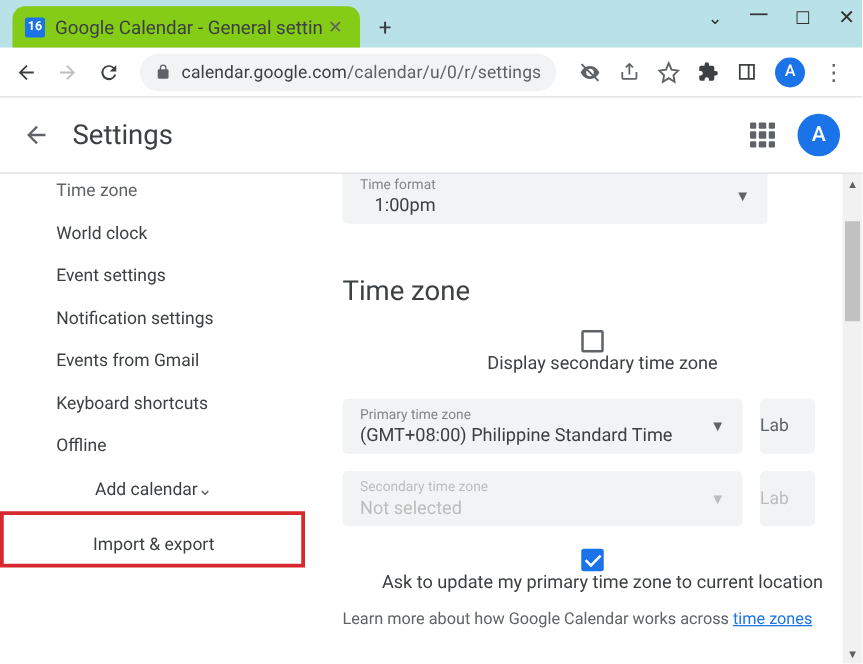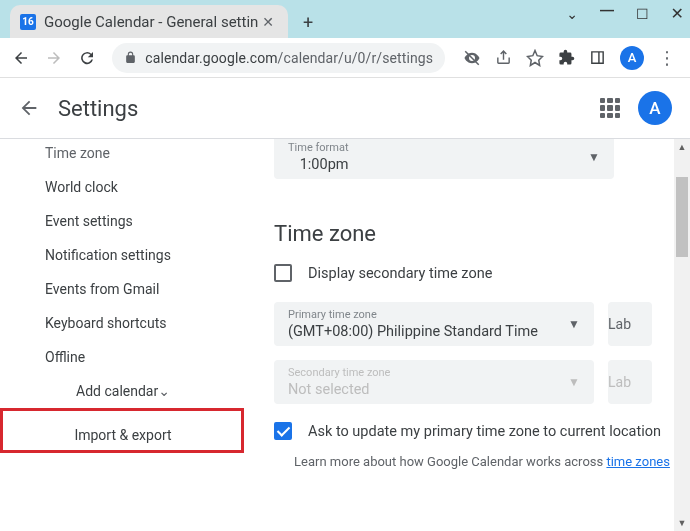--- a/index.html
+++ b/index.html
@@ -1,19 +1,19 @@
 <!DOCTYPE html>
 <html><head>
 <meta charset="utf-8">
 <style>
   * { box-sizing: border-box; margin: 0; padding: 0; font-family: 'Segoe UI', Roboto, Arial, sans-serif; }
   body { width: 690px; height: 531px; overflow: hidden; background: #fff; position: relative; }
 
   .titlebar { height: 38px; background: #b9e1e8; display: flex; align-items: flex-end; position: relative; }
-  .tab { background: #e5e5e5; height: 33px; margin-left: 10px; border-radius: 10px 10px 0 0; display: flex; align-items: center; padding: 0 10px; min-width: 240px; position: relative; }
+  .tab { background: #84cc16; height: 33px; margin-left: 10px; border-radius: 10px 10px 0 0; display: flex; align-items: center; padding: 0 10px; min-width: 240px; position: relative; }
   .favicon { width: 16px; height: 16px; background: #1a73e8; color: #fff; font-size: 10px; font-weight: bold; display: flex; align-items: center; justify-content: center; border-radius: 2px; margin-right: 8px; }
   .tab-title { font-size: 15px; color: #3c4043; flex: 1; white-space: nowrap; overflow: hidden; }
   .tab-close { font-size: 14px; color: #5f6368; cursor: pointer; padding: 0 4px; }
   .new-tab { width: 28px; height: 28px; display: flex; align-items: center; justify-content: center; font-size: 18px; color: #3c4043; margin-left: 6px; margin-bottom: 2px; cursor: pointer; }
   .win-controls { position: absolute; right: 6px; top: 4px; display: flex; gap: 22px; align-items: center; }
   .win-btn { font-size: 14px; color: #333; cursor: pointer; font-family: Arial; }
 
   .toolbar { height: 40px; background: #fff; border-bottom: 1px solid #e0e0e0; display: flex; align-items: center; padding: 0 8px; gap: 6px; }
   .nav-icon { width: 28px; height: 28px; display: flex; align-items: center; justify-content: center; cursor: pointer; color: #5f6368; border-radius: 50%; }
   .nav-icon.disabled { color: #bdbdbd; }
@@ -42,29 +42,29 @@
   .chevron { font-size: 14px; color: #5f6368; }
 
   .main { flex: 1; padding: 0 0 0 30px; overflow: hidden; position: relative; }
   .field-box { background: #f1f3f4; border-radius: 4px; padding: 6px 14px; display: flex; align-items: center; justify-content: space-between; width: 340px; margin-bottom: 12px; }
   .field-box.truncated-top { border-top-left-radius: 0; border-top-right-radius: 0; padding-top: 2px; text-align: right; }
   .field-box .label { font-size: 11px; color: #80868b; display: block; }
   .field-box .value { font-size: 14.5px; color: #3c4043; }
   .field-box.disabled .label, .field-box.disabled .value { color: #bdbdbd; }
   .dropdown-arrow { color: #5f6368; font-size: 12px; }
   .section-heading { font-size: 22px; color: #3c4043; font-weight: 400; margin: 42px 0 18px 0; }
-  .check-row { display: flex; align-items: center; margin-bottom: 20px; }
+  .check-row { display: flex; align-items: center; margin-bottom: 20px; flex-direction: column; }
   .checkbox { width: 18px; height: 18px; border: 2px solid #5f6368; border-radius: 2px; margin-right: 16px; cursor: pointer; flex-shrink: 0; }
   .checkbox.checked { background: #1a73e8; border-color: #1a73e8; position: relative; }
   .checkbox.checked::after { content: ''; position: absolute; left: 4px; top: 0px; width: 5px; height: 10px; border: solid #fff; border-width: 0 2px 2px 0; transform: rotate(45deg); }
   .check-label { font-size: 14.5px; color: #3c4043; }
   .row-pair { display: flex; gap: 14px; margin-bottom: 14px; align-items: stretch; }
   .label-box { background: #f1f3f4; border-radius: 4px; padding: 14px 0 14px 0; width: 44px; font-size: 14px; color: #5f6368; overflow: hidden; }
   .label-box.disabled { color: #bdbdbd; }
-  .learn-text { font-size: 13px; color: #5f6368; margin-top: 4px; text-align: center; }
+  .learn-text { font-size: 13px; color: #5f6368; margin-top: 4px; }
   .learn-text a { color: #1a73e8; text-decoration: underline; cursor: pointer; }
 
   .scrollbar-track { position: absolute; right: 0; top: 139px; width: 16px; height: 392px; background: #f1f1f1; }
   .scrollbar-thumb { position: absolute; left: 2px; width: 12px; background: #c1c1c1; border-radius: 0; }
   .scroll-arrow { position: absolute; left: 0; width: 16px; height: 16px; display:flex; align-items:center; justify-content:center; font-size:9px; color:#606060; }
 
   svg { display: block; }
 </style>
 </head>
 <body>

